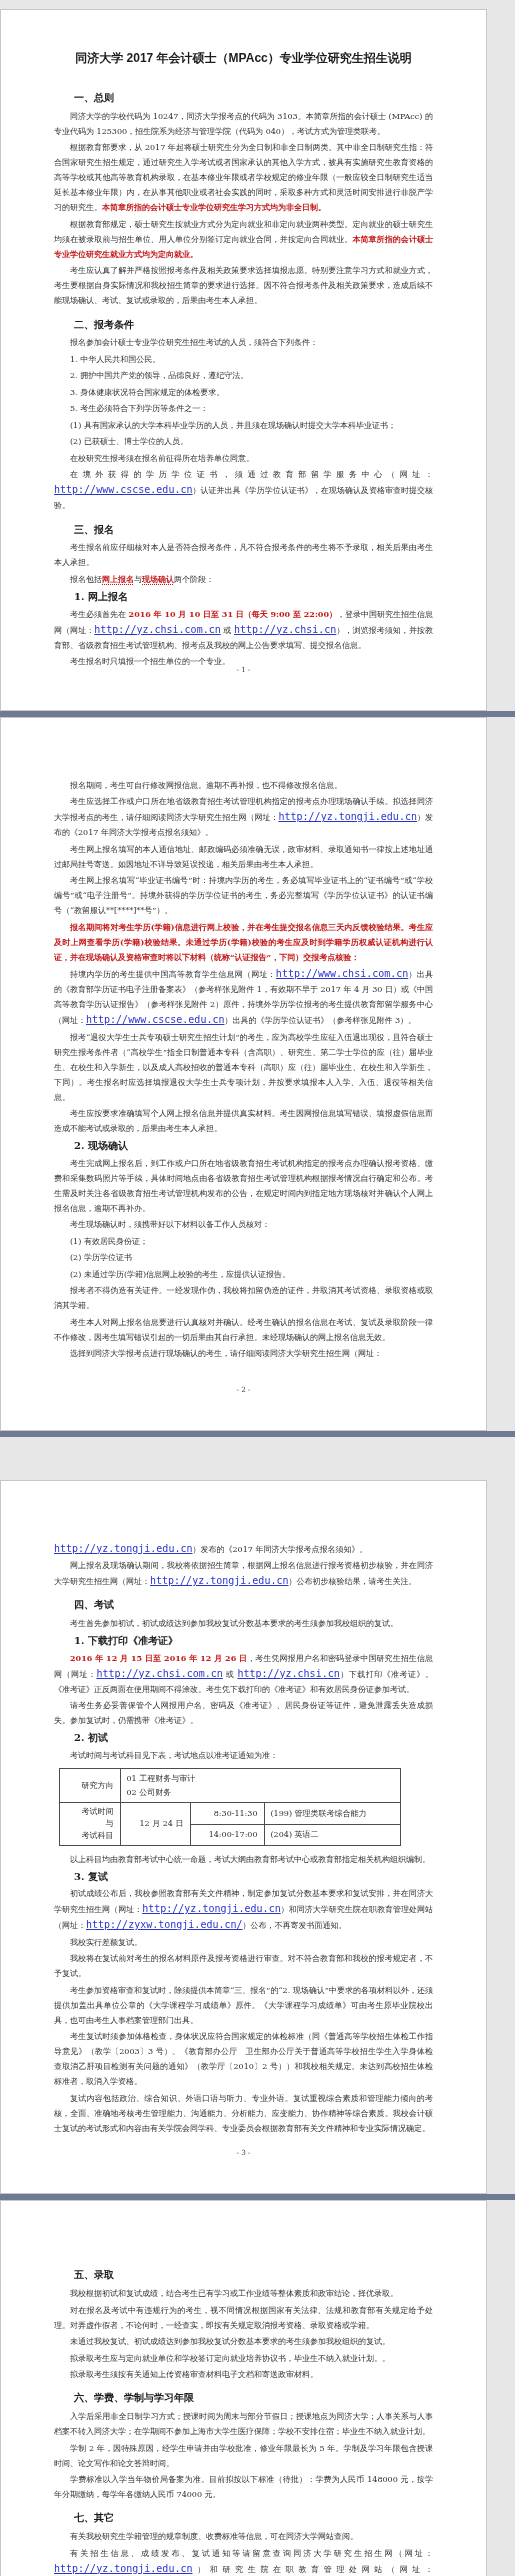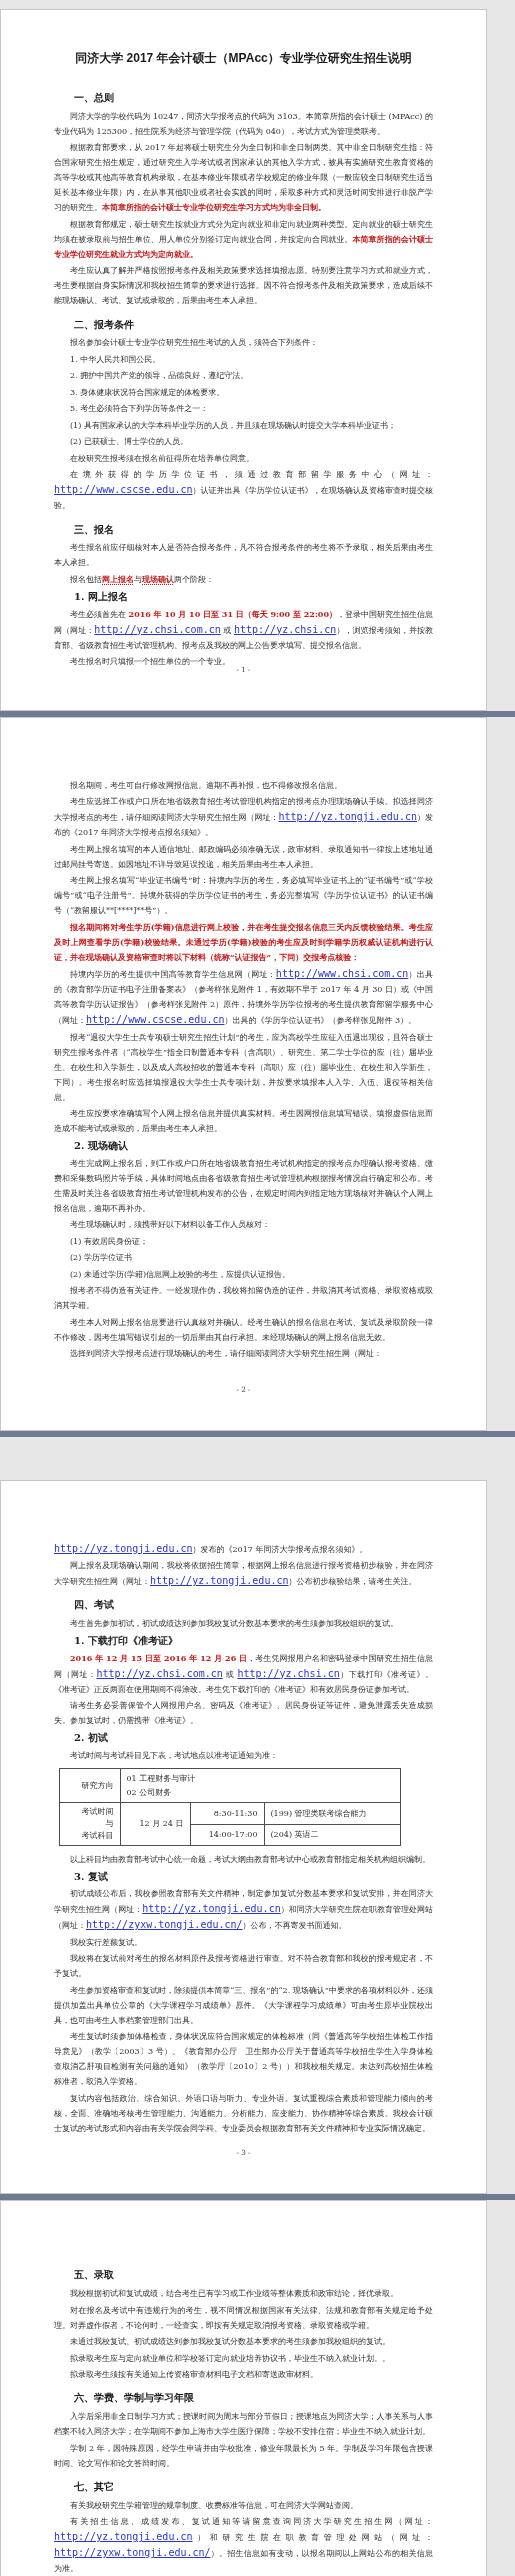--- a/index.html
+++ b/index.html
@@ -166,20 +166,21 @@
       <div class="page pg4">
         <div class="blk h1"><span class="rn">五、录取</span></div>
         <div class="blk p"><span class="rn">我校根据初试和复试成绩，结合考生已有学习或工作业绩等整体素质和政审结论，择优录取。</span></div>
         <div class="blk p"><span class="rn">对在报名及考试中有违规行为的考生，视不同情况根据国家有关法律、法规和教育部有关规定给予处理。对弄虚作假者，不论何时，一经查实，即按有关规定取消报考资格、录取资格或学籍。</span></div>
         <div class="blk p"><span class="rn">未通过我校复试、初试成绩达到参加我校复试分数基本要求的考生须参加我校组织的复试。</span></div>
         <div class="blk p"><span class="rn">拟录取考生应与定向就业单位和学校签订定向就业培养协议书，毕业生不纳入就业计划。。</span></div>
         <div class="blk p"><span class="rn">拟录取考生须按有关通知上传资格审查材料电子文档和寄送政审材料。</span></div>
         <div class="blk h1"><span class="rn">六、学费、学制与学习年限</span></div>
         <div class="blk p"><span class="rn">入学后采用非全日制学习方式；授课时间为周末与部分节假日；授课地点为同济大学；人事关系与人事档案不转入同济大学；在学期间不参加上海市大学生医疗保障；学校不安排住宿；毕业生不纳入就业计划。</span></div>
         <div class="blk p"><span class="rn">学制 2 年，因特殊原因，经学生申请并由学校批准，修业年限最长为 5 年。学制及学习年限包含授课时间、论文写作和论文答辩时间。</span></div>
+        <div class="blk p"><span class="rn">学费标准以入学当年物价局备案为准。目前拟按以下标准（待批）：学费为人民币 148000 元，按学年分期缴纳，每学年各缴纳人民币 74000 元。</span></div>
         <div class="blk h1"><span class="rn">七、其它</span></div>
         <div class="blk p"><span class="rn">有关我校研究生学籍管理的规章制度、收费标准等信息，可在同济大学网站查阅。</span></div>
         <div class="blk p"><span class="rn">有关招生信息、成绩发布、复试通知等请留意查询同济大学研究生招生网（网址：</span><span class="ra">http://yz.tongji.edu.cn</span><span class="rn">）和研究生院在职教育管理处网站（网址：</span><span class="ra">http://zyxw.tongji.edu.cn/</span><span class="rn">）。招生信息如有变动，以报名期间以上网站公布的相关信息为准。</span></div>
         <div class="blk p"><span class="rn">如本简章与教育部 2017 年招收攻读硕士学位研究生规定有冲突，将按教育部文件要求执行。</span></div>
       </div>
     </div>
 </div>
 
 
 </body></html>

